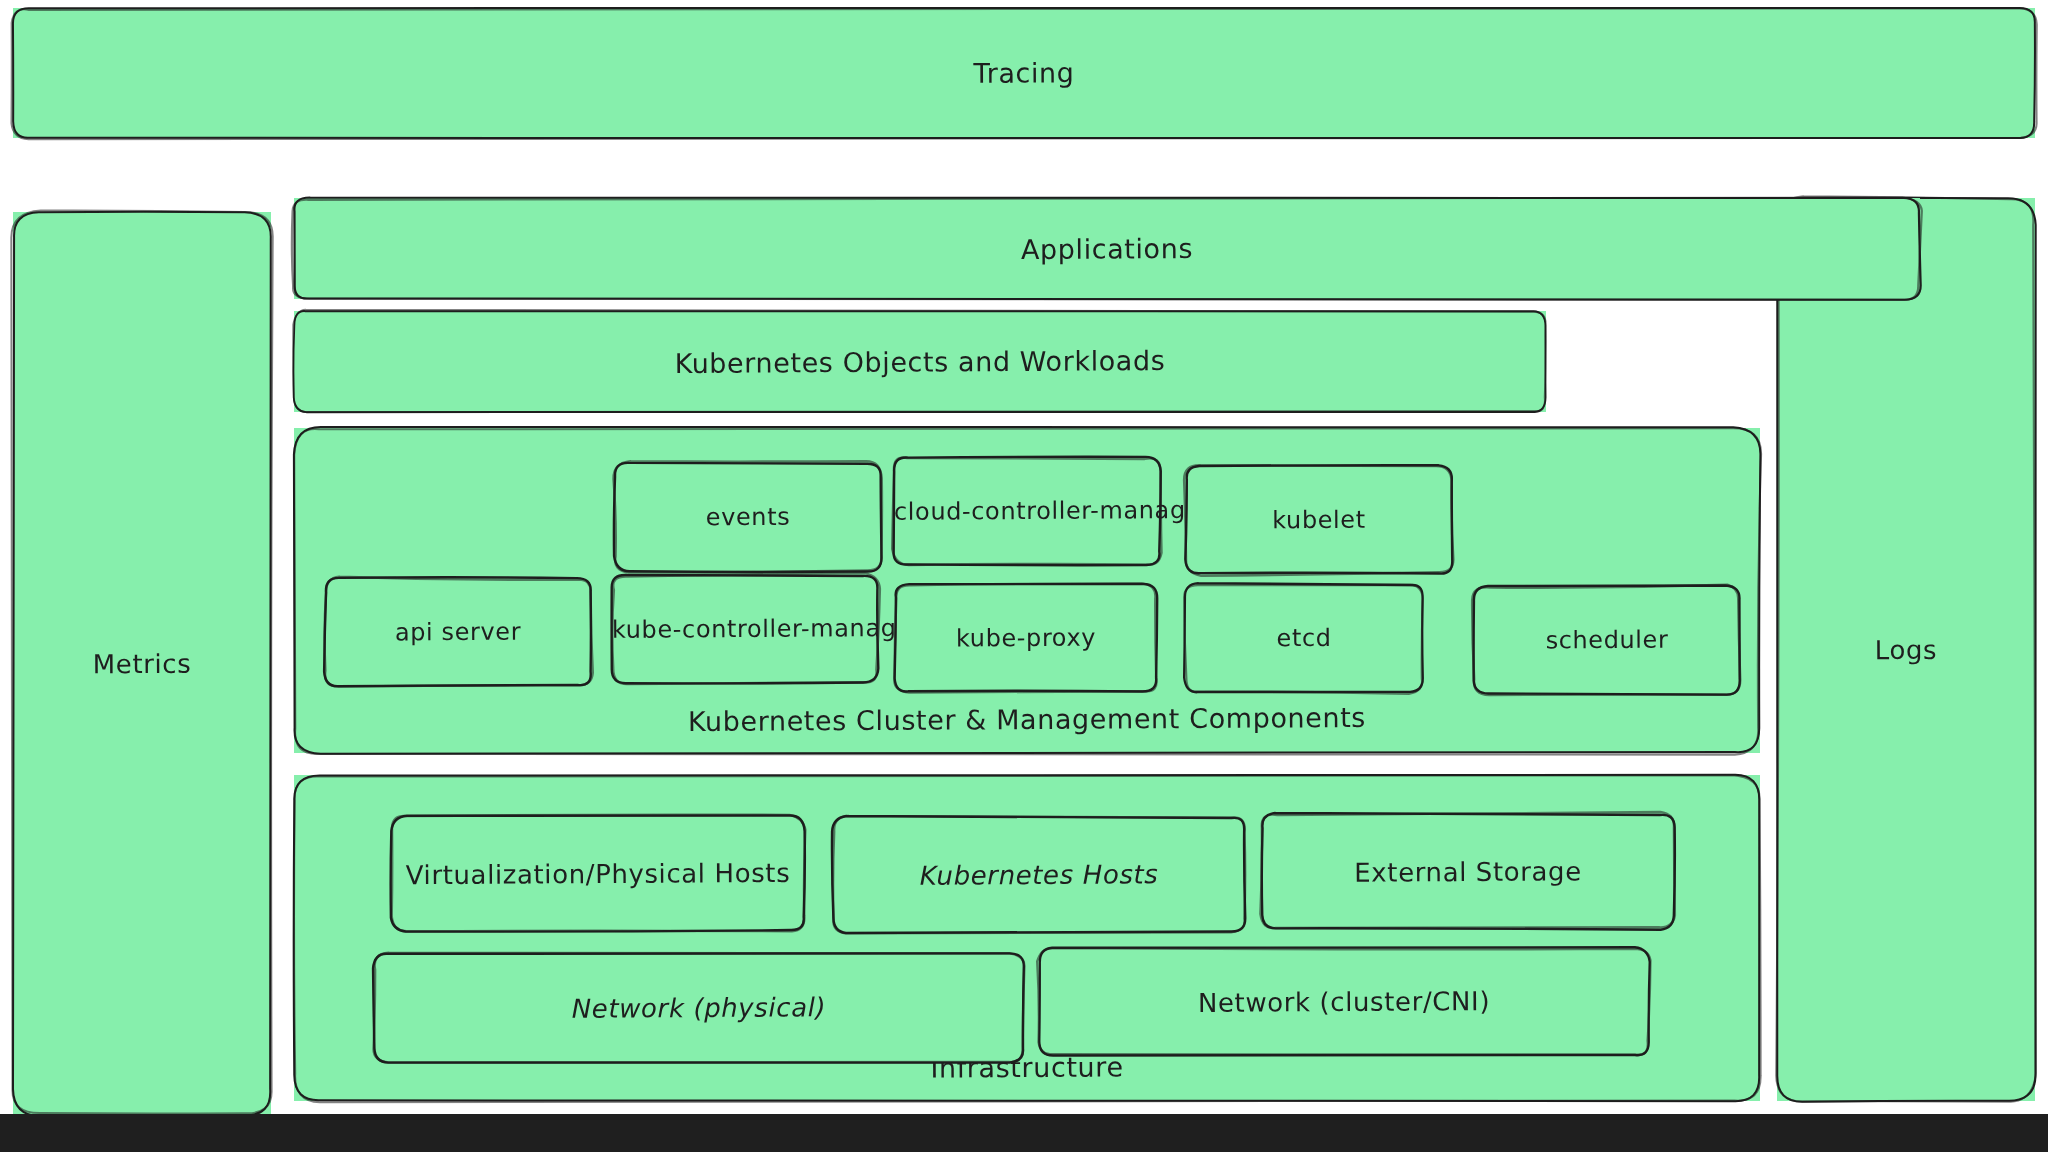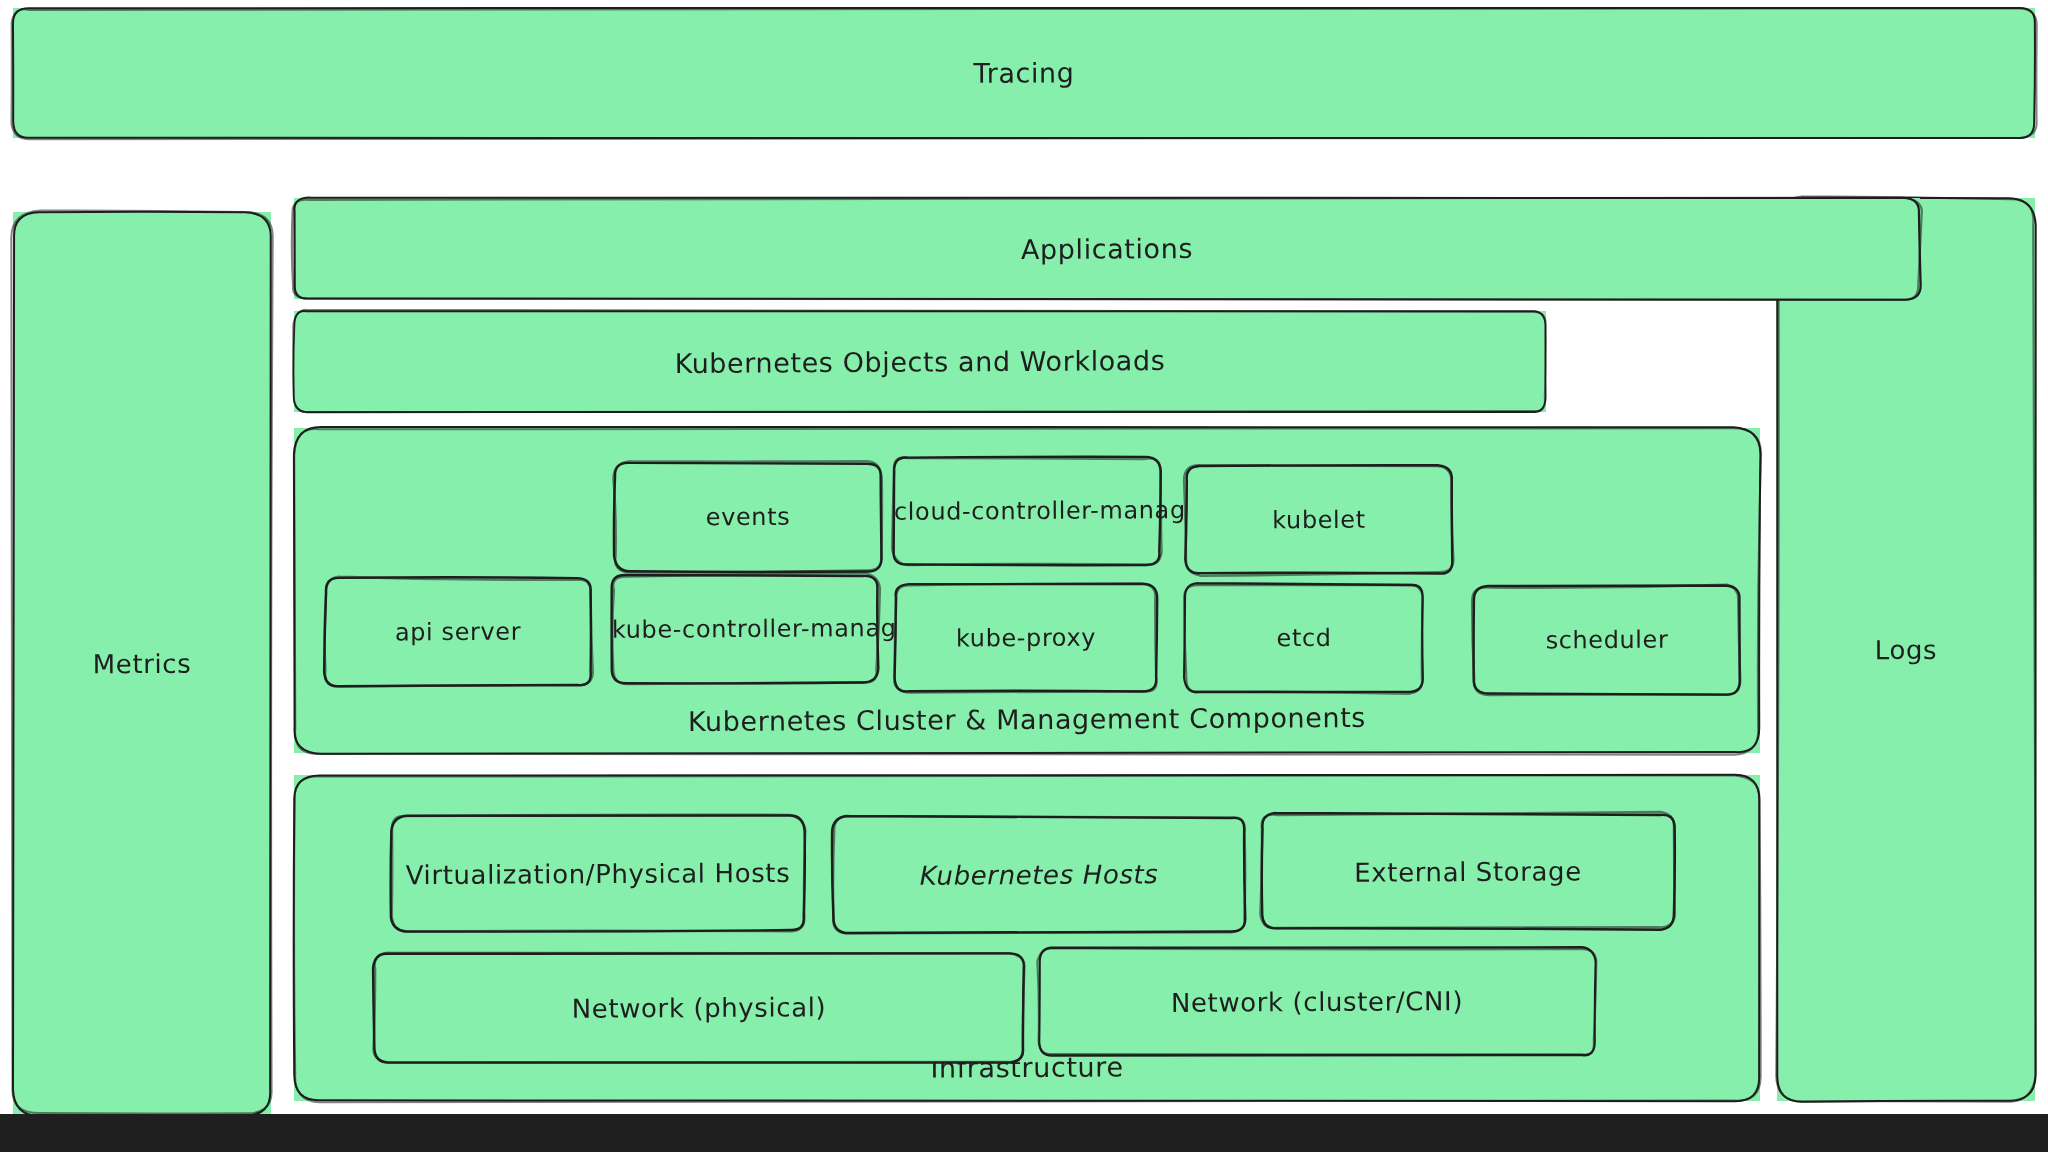--- a/index.html
+++ b/index.html
@@ -224,29 +224,29 @@
   </div>
 
   <div class="box" style="left:1262px; top:814px; width:412px; height:115px;">
     <svg viewBox="0 0 412 115" preserveAspectRatio="none">
         <path d="M 13.04366997797042 -1.0130642891395838 Q 206.13508056346328 -0.804049907801673 397.8313189264387 1.0113089738879353 Q 412.1991777646821 -0.6655350219924003 412.6548245726153 13.332980918930843 Q 413.3225842370512 57.20346013617236 411.8427206974011 101.49380931938067 Q 411.2996392624453 114.25614567399025 398.7477482532151 115.76144435941242 Q 205.6880552293267 114.10250859122257 13.808911692816764 114.34307955875992 Q 0.860542051261291 114.21554832588882 0.261374439811334 101.17727883942425 Q -0.8301324446918443 58.19309223026503 0.5641380800865591 14.121958052599803 Q -1.024155409540981 0.863870265800506 13.04366997797042 -1.0130642891395838" stroke-width="2.4" opacity="1"></path>
         <path d="M 15.372872740961611 1.121601321734488 Q 207.74119913810864 0.0451275734230876 398.3484176043421 -1.9509119978174567 Q 413.0220008427277 0.2550674322992563 411.9330619117245 13.648355168290436 Q 412.070465009287 55.94530255487189 412.9051541974768 101.24317290447652 Q 410.8023789264262 114.14922338724136 397.08122272230685 113.29437766131014 Q 204.2029939973727 113.4324109644629 13.419130232185125 113.95515860617161 Q 0.4634463768452406 115.76752661168575 -1.6156676737591624 99.95030851848423 Q 0.32325316360220313 57.68166338140145 -0.14342670142650604 13.346504530869424 Q -1.0625189207494259 -1.7848543608561158 15.372872740961611 1.121601321734488" stroke-width="2.4" opacity="0.55"></path>
       </svg>
     <div class="label mid l-md">External Storage</div>
   </div>
 
-  <div class="box" style="left:374px; top:954px; width:650px; height:108px;">
+  <div class="box" style="left:374px; top:954px; width:650px; height:108px;font-style:italic;">
     <svg viewBox="0 0 650 108" preserveAspectRatio="none">
         <path d="M 13.157571605592967 -0.20872933641076089 Q 323.63154476555064 -0.6455651737656445 635.670838005282 -0.636577968671918 Q 650.6027747512329 -0.5903709697071463 649.784417081764 13.812723904382437 Q 648.8677285181266 53.17655778012704 648.997126429202 94.61954406569711 Q 650.1314576327335 107.09213508181274 635.4330585136079 108.57728289896622 Q 323.876696025976 108.69984020816163 14.104925148980692 108.59782987320796 Q 1.0355710029602052 107.94428702830336 0.40202721082605425 94.32501449855044 Q -0.5175818660855294 53.937838601460676 -0.9548956618178637 14.37010091142729 Q 0.49618310928344733 -0.774241581792012 13.157571605592967 -0.20872933641076089" stroke-width="2.4" opacity="1"></path>
         <path d="M 14.707174193114042 -1.178548188880086 Q 325.79593654256314 -0.41894294861704107 635.5140991806984 -0.6777311973273754 Q 651.4128007367253 1.7732219072058797 650.3301498321816 13.65168082434684 Q 648.8780196606182 55.22053354559466 648.714821761474 92.88060353696346 Q 649.3662561662495 109.68889835756272 634.6995772821829 107.92132410220802 Q 326.43191619683057 109.31506658503785 14.79805560503155 108.41073520947248 Q -1.162111491896212 107.20545805711299 -0.41660984698683023 94.1391547108069 Q 1.1628926183097064 55.34838936757296 1.1333770416676998 15.835008761845529 Q -1.995667397044599 -0.25181639287620783 14.707174193114042 -1.178548188880086" stroke-width="2.4" opacity="0.55"></path>
       </svg>
     <div class="label mid l-md">Network (physical)</div>
   </div>
 
-  <div class="box" style="left:1039px; top:948px; width:556px; height:108px;">
+  <div class="box" style="left:1039px; top:948px; width:610px; height:108px;">
     <svg viewBox="0 0 650 108" preserveAspectRatio="none">
         <path d="M 13.991288661025465 -0.20054299621842803 Q 324.26973906271155 -0.485870788358152 634.9572055998258 -0.6928119524847717 Q 649.0316868816502 0.6696948802564293 650.7319310307037 13.916771060740576 Q 649.3312177065153 53.968712256359865 649.7831497947685 94.02284838743508 Q 649.5964655441232 108.90308363637887 635.0933225453366 106.95865308740176 Q 324.89128965765707 108.29659294554499 14.996778435911983 107.47177835563198 Q 0.15293155317194762 107.27227383032441 0.33973350701853633 93.1433440593537 Q 0.9689348185481503 54.01777768868487 0.8791972508188338 14.515039090719075 Q 0.7121381013188511 0.8311520197894425 13.991288661025465 -0.20054299621842803" stroke-width="2.4" opacity="1"></path>
         <path d="M 12.847555032931268 0.10889952071011066 Q 325.3760375091806 2.0444042761810124 634.6333266394213 0.8317929888144135 Q 649.7798571949825 1.2053507436066866 651.5744438674301 12.16942511498928 Q 651.3314121139235 50.86193764396012 648.4564096452668 92.90744578279555 Q 650.2216048752889 107.85101135913283 637.9132132558152 106.7146251136437 Q 327.0670151570812 105.24188534440472 12.59958693664521 106.19841791130602 Q 1.6308793500065804 106.8691486036405 -0.5268401950597763 94.25251377467066 Q 0.6328852845355868 53.980786002706736 -1.9832220152020454 13.372862899675965 Q 1.9522839905694127 0.7087467154487967 12.847555032931268 0.10889952071011066" stroke-width="2.4" opacity="0.55"></path>
       </svg>
     <div class="label mid l-md">Network (cluster/CNI)</div>
   </div>
 
 </div>
 
 <div id="bottom-bar"></div>

